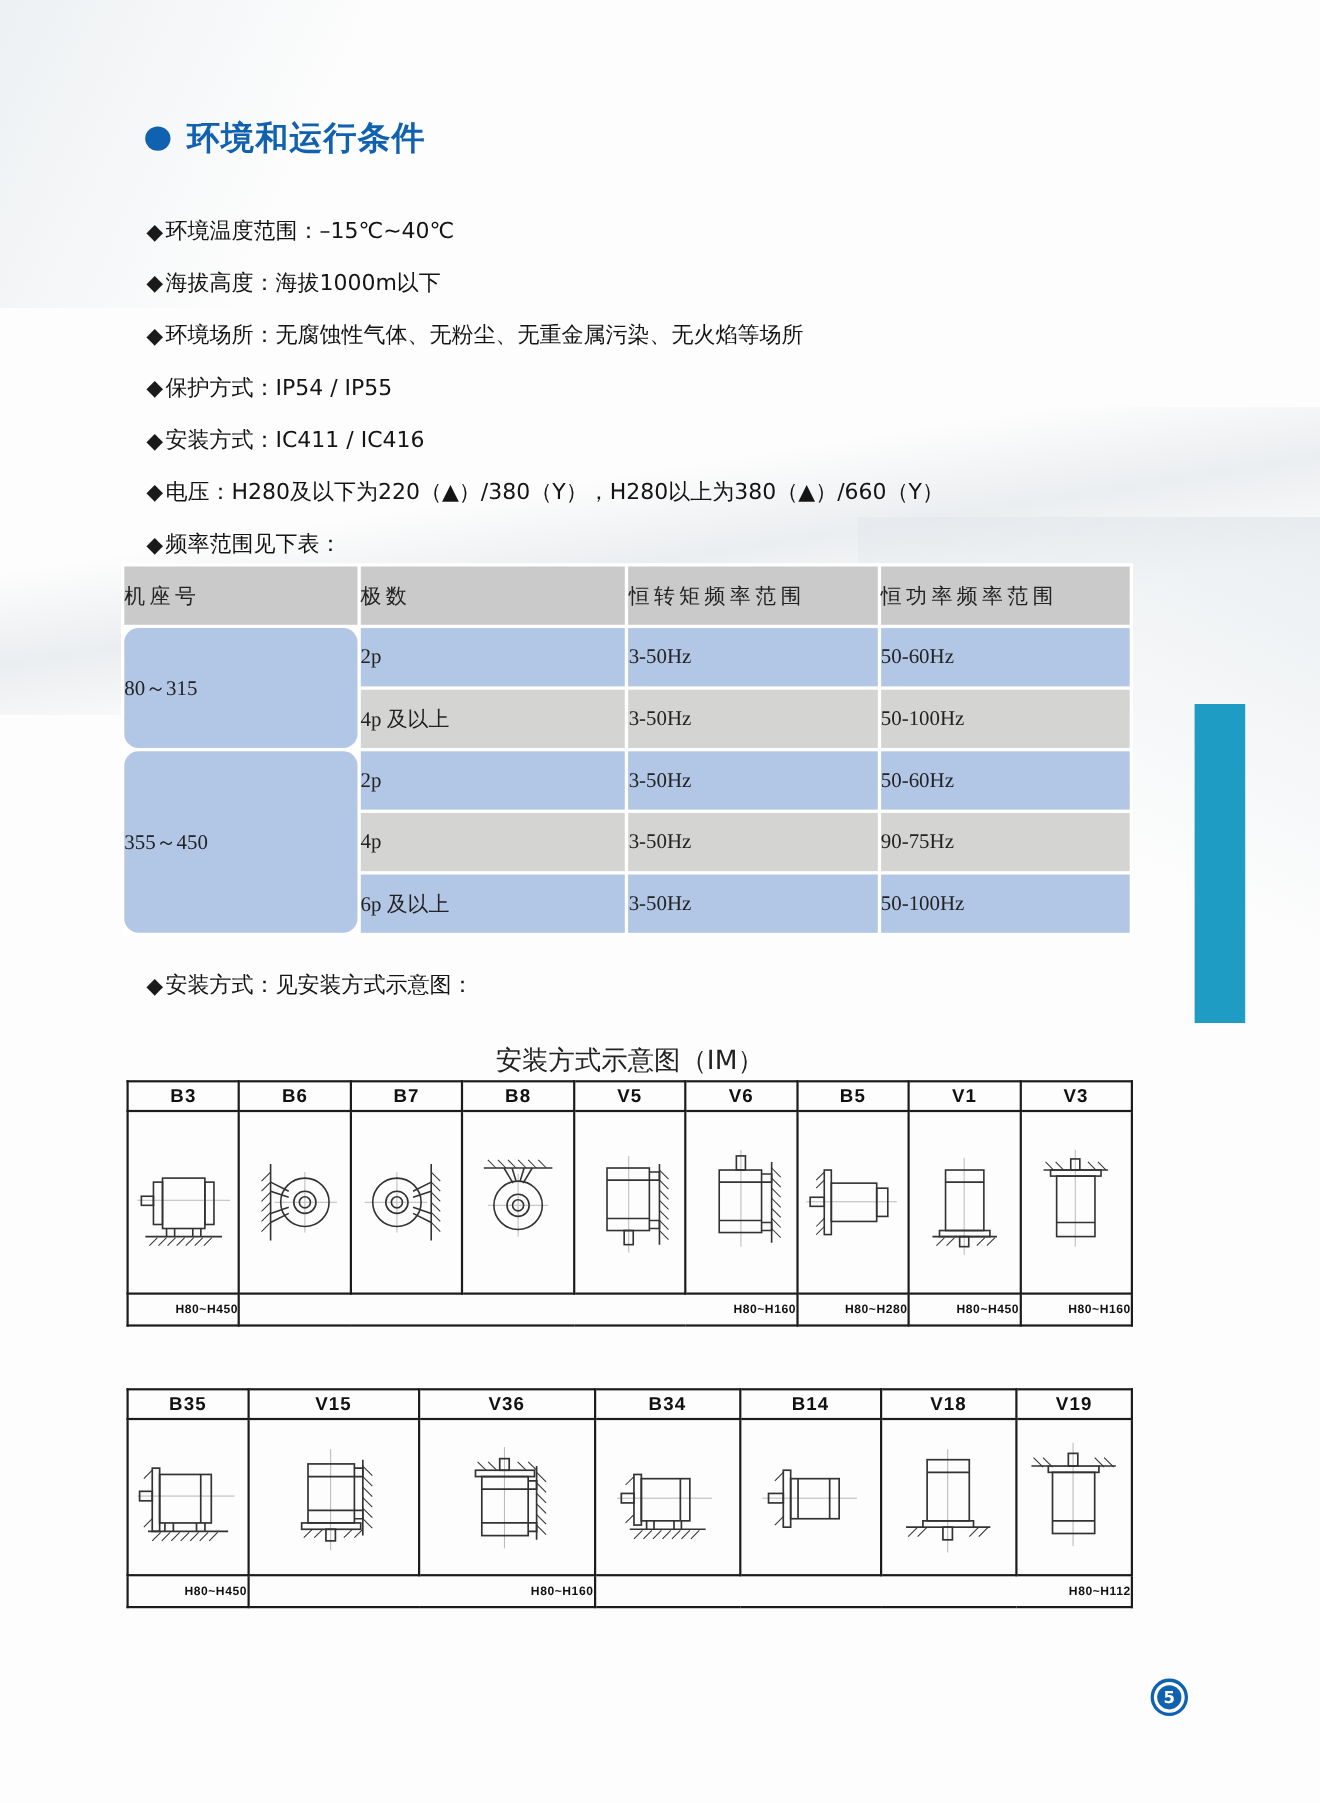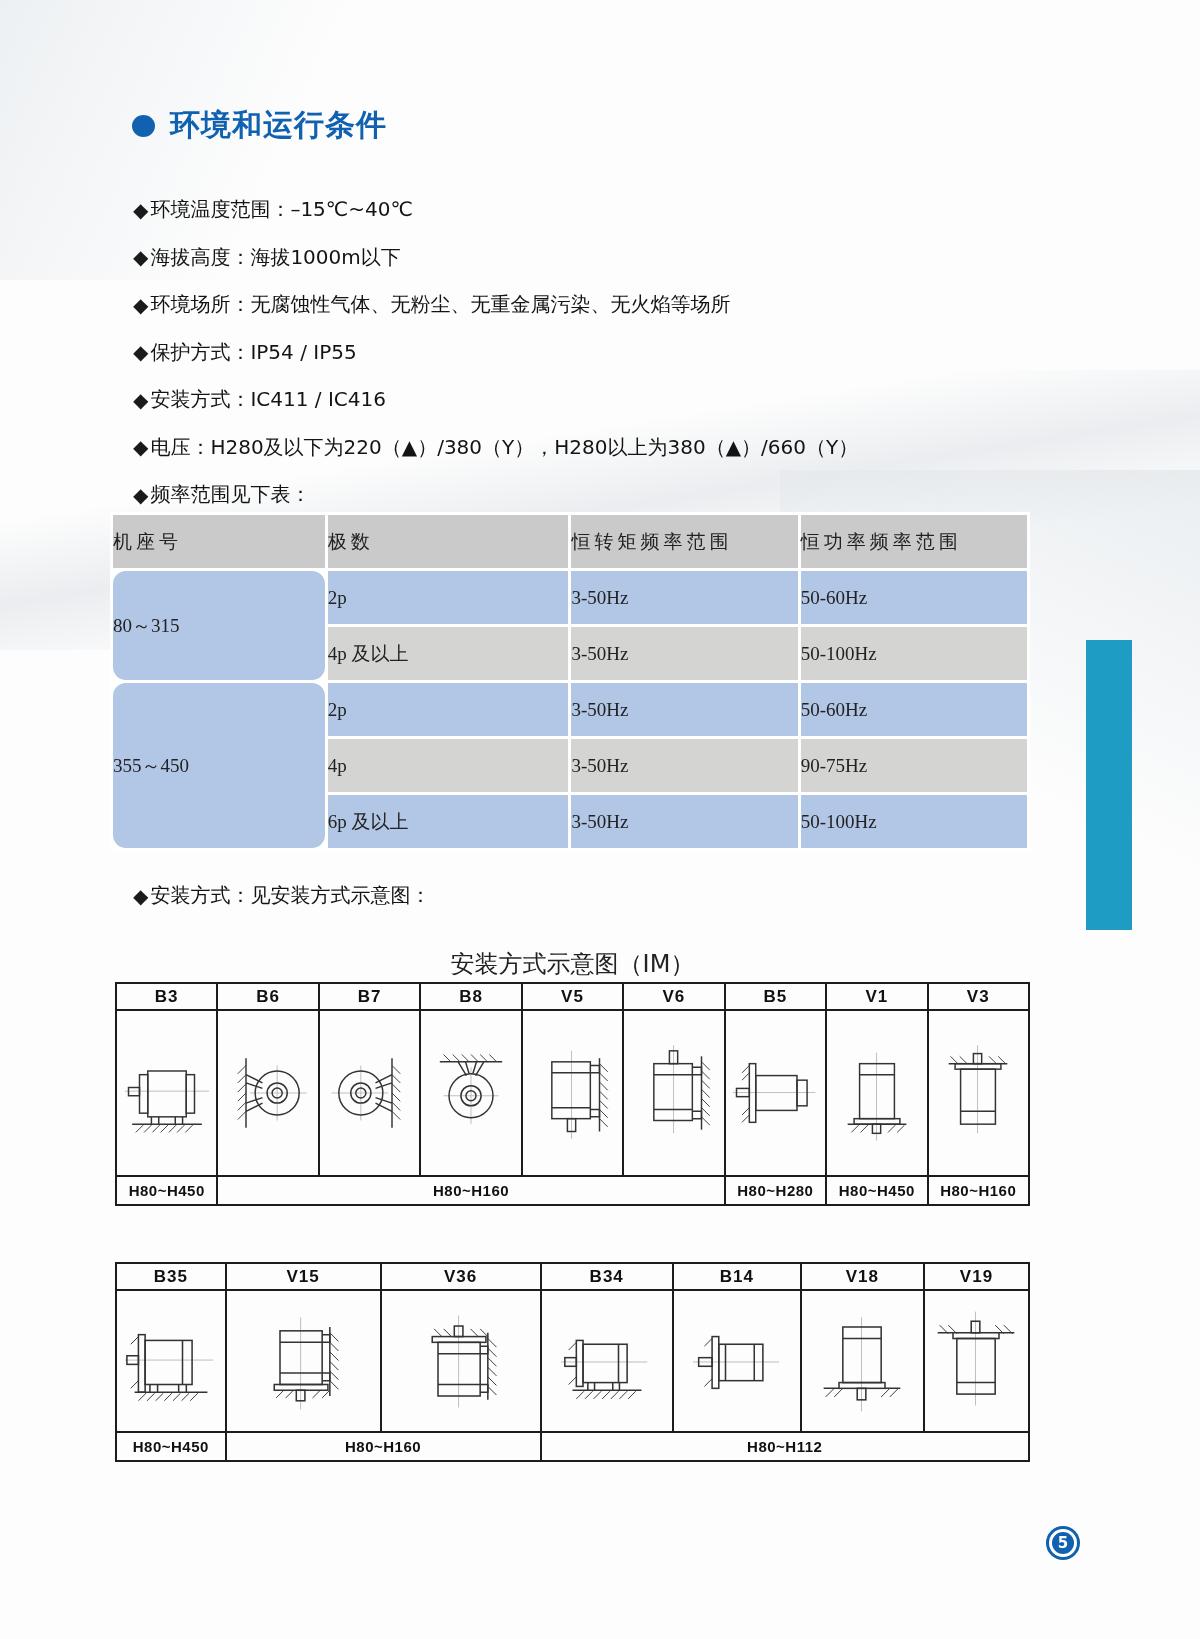--- a/index.html
+++ b/index.html
@@ -52,21 +52,21 @@
   .im-title{position:absolute;left:115px;top:948px;width:915px;text-align:center;font-size:24px;color:#222;}
   
   .im-table{position:absolute;left:115px;width:915px;border-collapse:collapse;table-layout:fixed;
     font-family:"Liberation Sans","DejaVu Sans",sans-serif;background:transparent;}
   .im1{top:982px;}
   .im2{top:1262px;}
   .im-table td{border:2px solid var(--line);text-align:center;vertical-align:middle;}
   .im-table tr.im-head td{height:27px;font-size:17px;font-weight:bold;letter-spacing:1px;color:#111;}
   .im1 tr.im-body td{height:166px;}
   .im2 tr.im-body td{height:142px;}
-  .im-table tr.im-foot td{height:29px;font-size:15px;font-weight:600;color:#111;letter-spacing:.5px;}
+  .im-table tr.im-foot td{height:29px;font-size:11px;font-weight:600;color:#111;letter-spacing:.5px;text-align:right;}
   .im1 .im-body svg{width:92px;height:110px;display:block;margin:auto;}
   .im2 .im-body svg{width:96px;height:115px;display:block;margin:auto;}
   svg .s{stroke:#333;fill:none;stroke-width:1.6px;}
   svg .h2{stroke:#333;fill:none;stroke-width:1px;}
   svg .cl{stroke:#b3b3b3;fill:none;stroke-width:.9px;}
   
   .page-num{position:absolute;left:1046px;top:1526px;width:34px;height:34px;border:3px solid var(--accent-blue);
     border-radius:50%;display:flex;align-items:center;justify-content:center;background:#fff;}
   .page-num-inner{width:22px;height:22px;border-radius:50%;background:var(--accent-blue);
     color:#fff;font-size:15px;font-weight:bold;display:flex;align-items:center;justify-content:center;}

